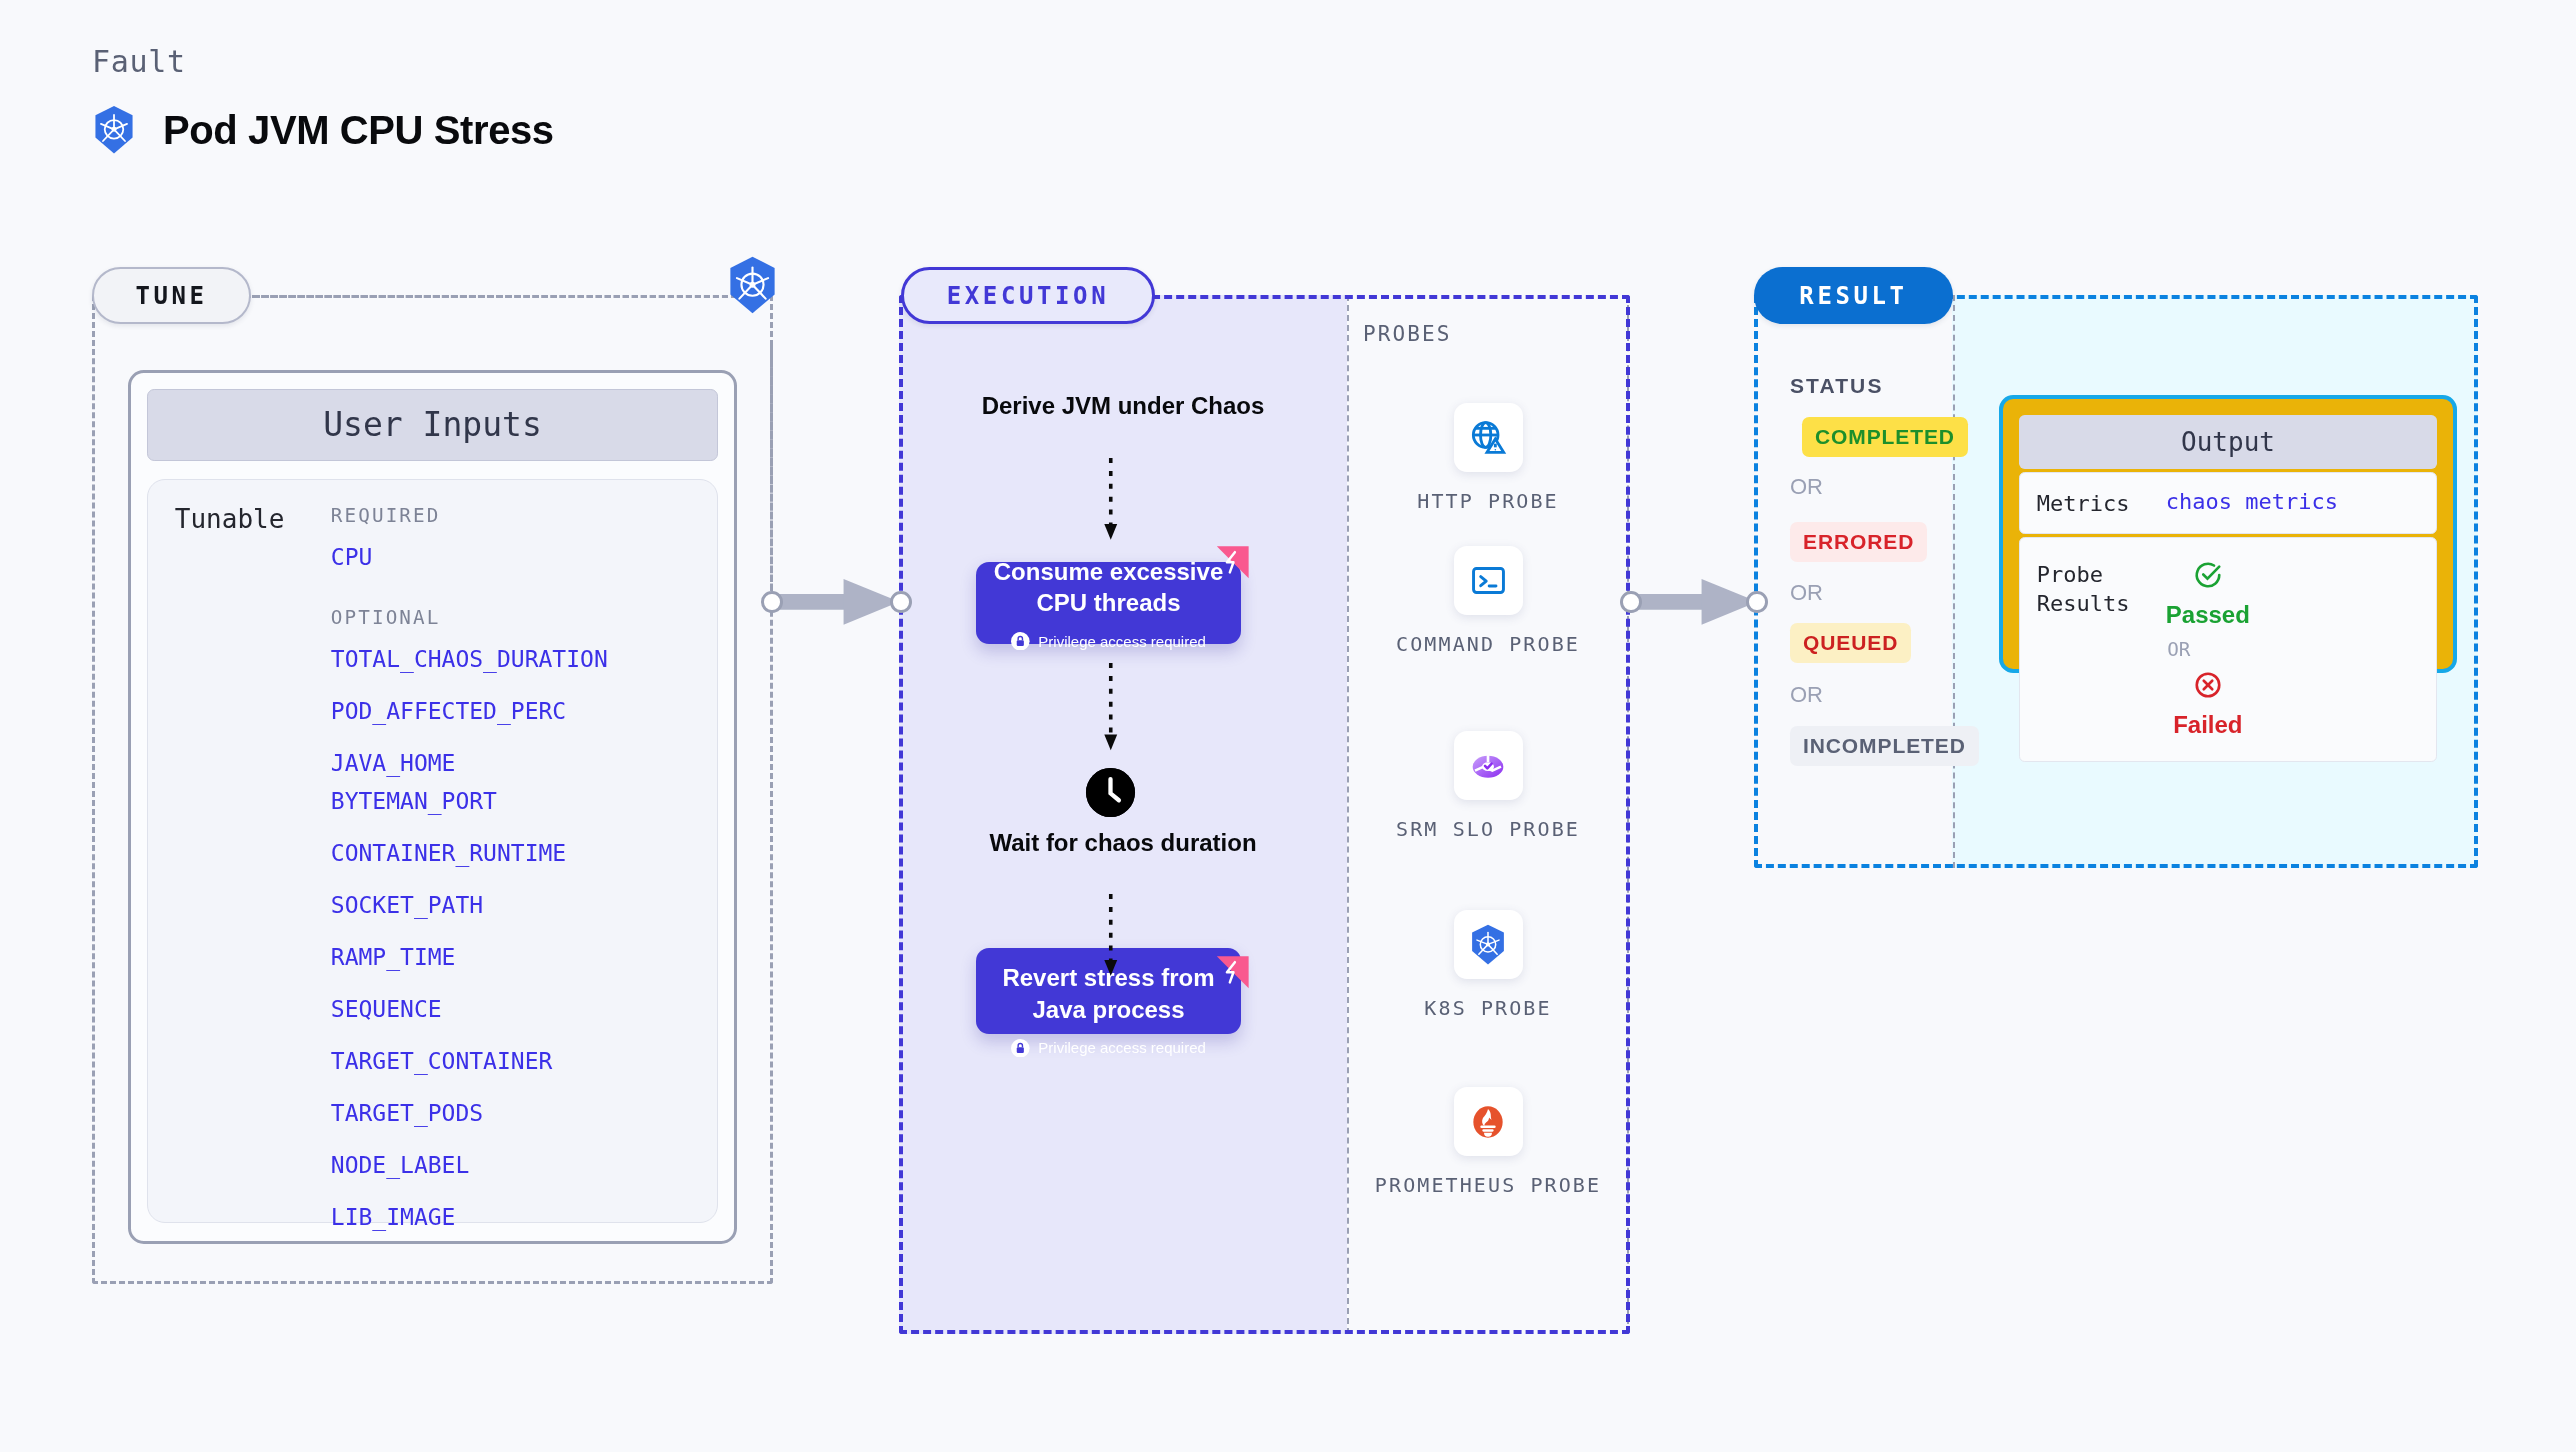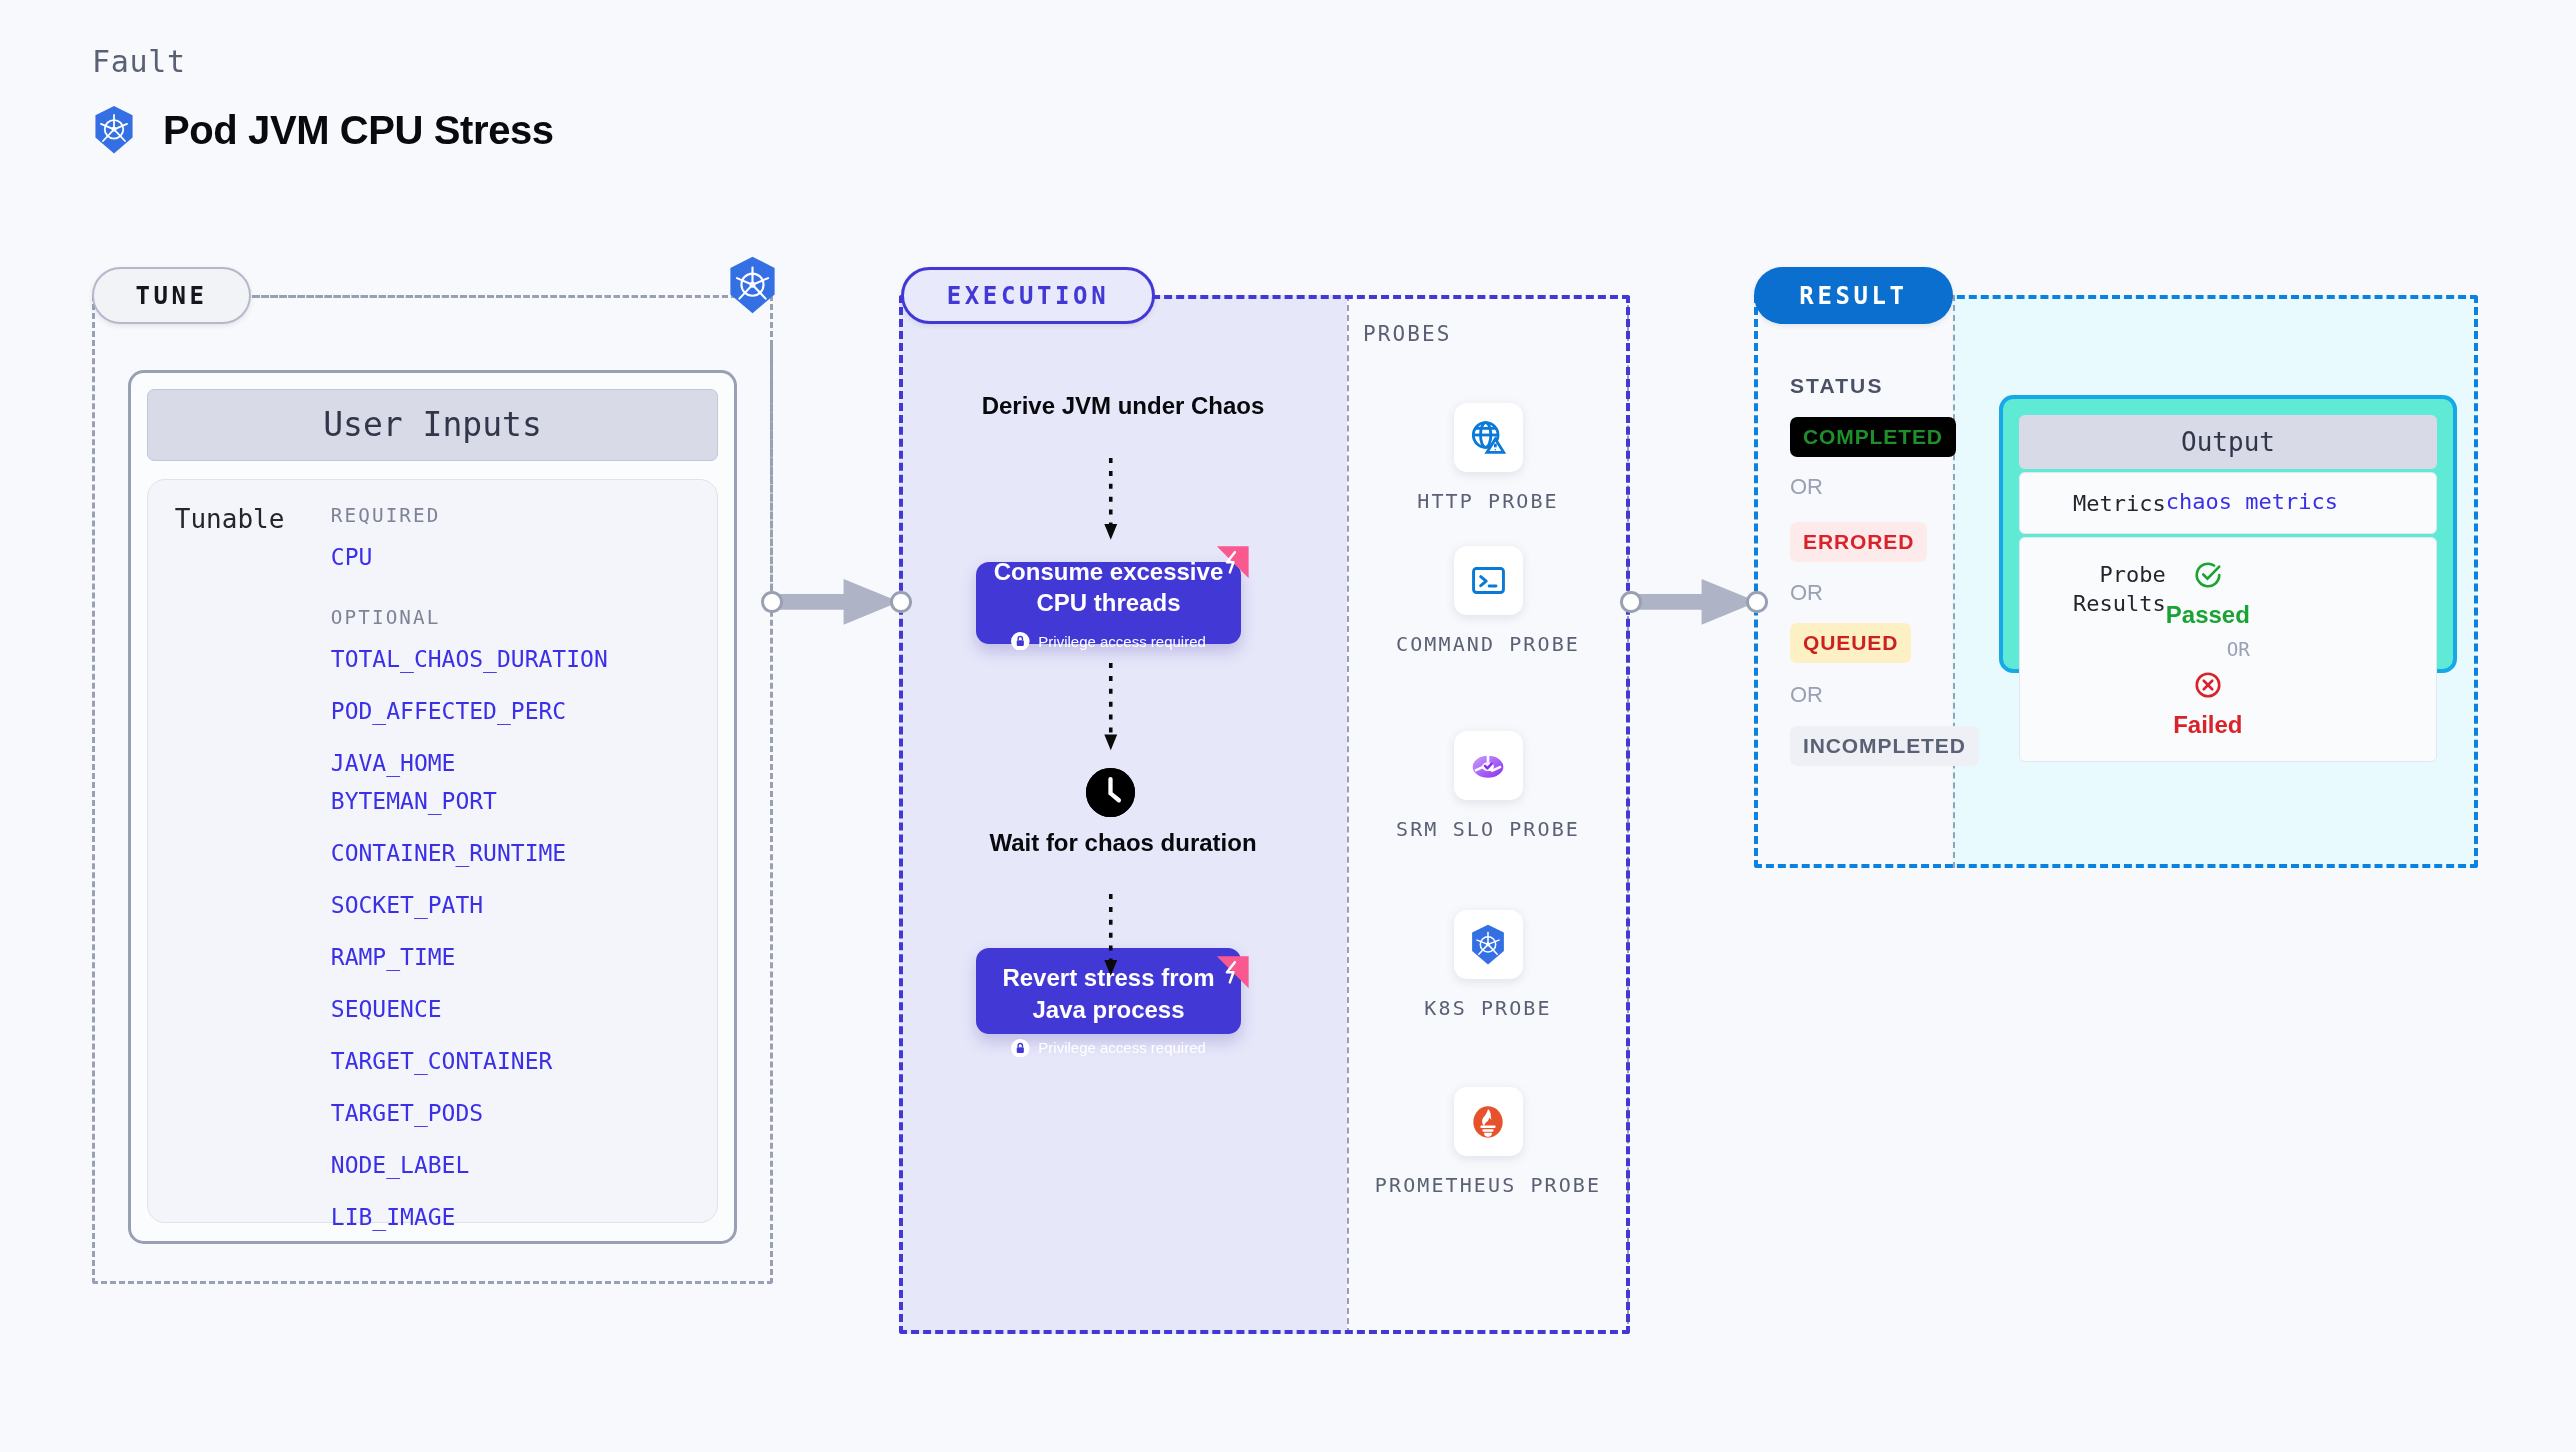--- a/index.html
+++ b/index.html
@@ -172,22 +172,22 @@
     font-weight:bold;font-size:21px;letter-spacing:0.9px;
     font-family:"Liberation Sans",sans-serif;padding:0 13px;height:40px;
   }
   .or-text{
     position:absolute;left:1790px;font-size:22px;color:#9aa0b4;
     font-family:"Liberation Sans",sans-serif;
   }
 
   #output-card{
     position:absolute;left:1999px;top:395px;width:458px;height:278px;
-    background:#5eead4;border:4.3px solid #17a8e8;border-radius:14.3px;
-    box-sizing:border-box;padding:15.8px;text-align:right;
+    background:#eab308;border:4.3px solid #17a8e8;border-radius:14.3px;
+    box-sizing:border-box;padding:15.8px;
   }
   #output-header{
     height:54px;background:#d8dae8;border-radius:5.7px;
     display:flex;align-items:center;justify-content:center;
     font-family:"DejaVu Sans Mono",monospace;font-size:26px;color:#31364a;
   }
   .out-row{
     margin-top:3px;background:#fafbfd;border:1.4px solid #e3e6ef;
     border-radius:5.7px;display:flex;box-sizing:border-box;padding:15.8px 17px;
   }
@@ -434,21 +434,21 @@
   </svg>
   <div class="node-dot" style="left:1746px;top:591px;"></div>
 
   <div id="result-fill"></div>
   <div id="result-statuscol"></div>
   <div class="dashed-box" id="result-outer"></div>
   <div class="stage-pill" id="result-pill">RESULT</div>
 
   <div id="status-title">STATUS</div>
 
-  <div class="status-badge" style="top:417px;background:#000000;color:#1d8f2b;">COMPLETED</div>
+  <div class="status-badge" style="top:417px;background:#fde047;color:#1d8f2b;margin-left:12px;">COMPLETED</div>
   <div class="or-text" style="top:474px;">OR</div>
   <div class="status-badge" style="top:522px;background:#fdeaea;color:#d8232a;">ERRORED</div>
   <div class="or-text" style="top:580px;">OR</div>
   <div class="status-badge" style="top:623px;background:#fcf0c4;color:#cc2121;">QUEUED</div>
   <div class="or-text" style="top:682px;">OR</div>
   <div class="status-badge" style="top:726px;background:#eef0f5;color:#5a6175;">INCOMPLETED</div>
 
   <div id="output-card">
     <div id="output-header">Output</div>
 

